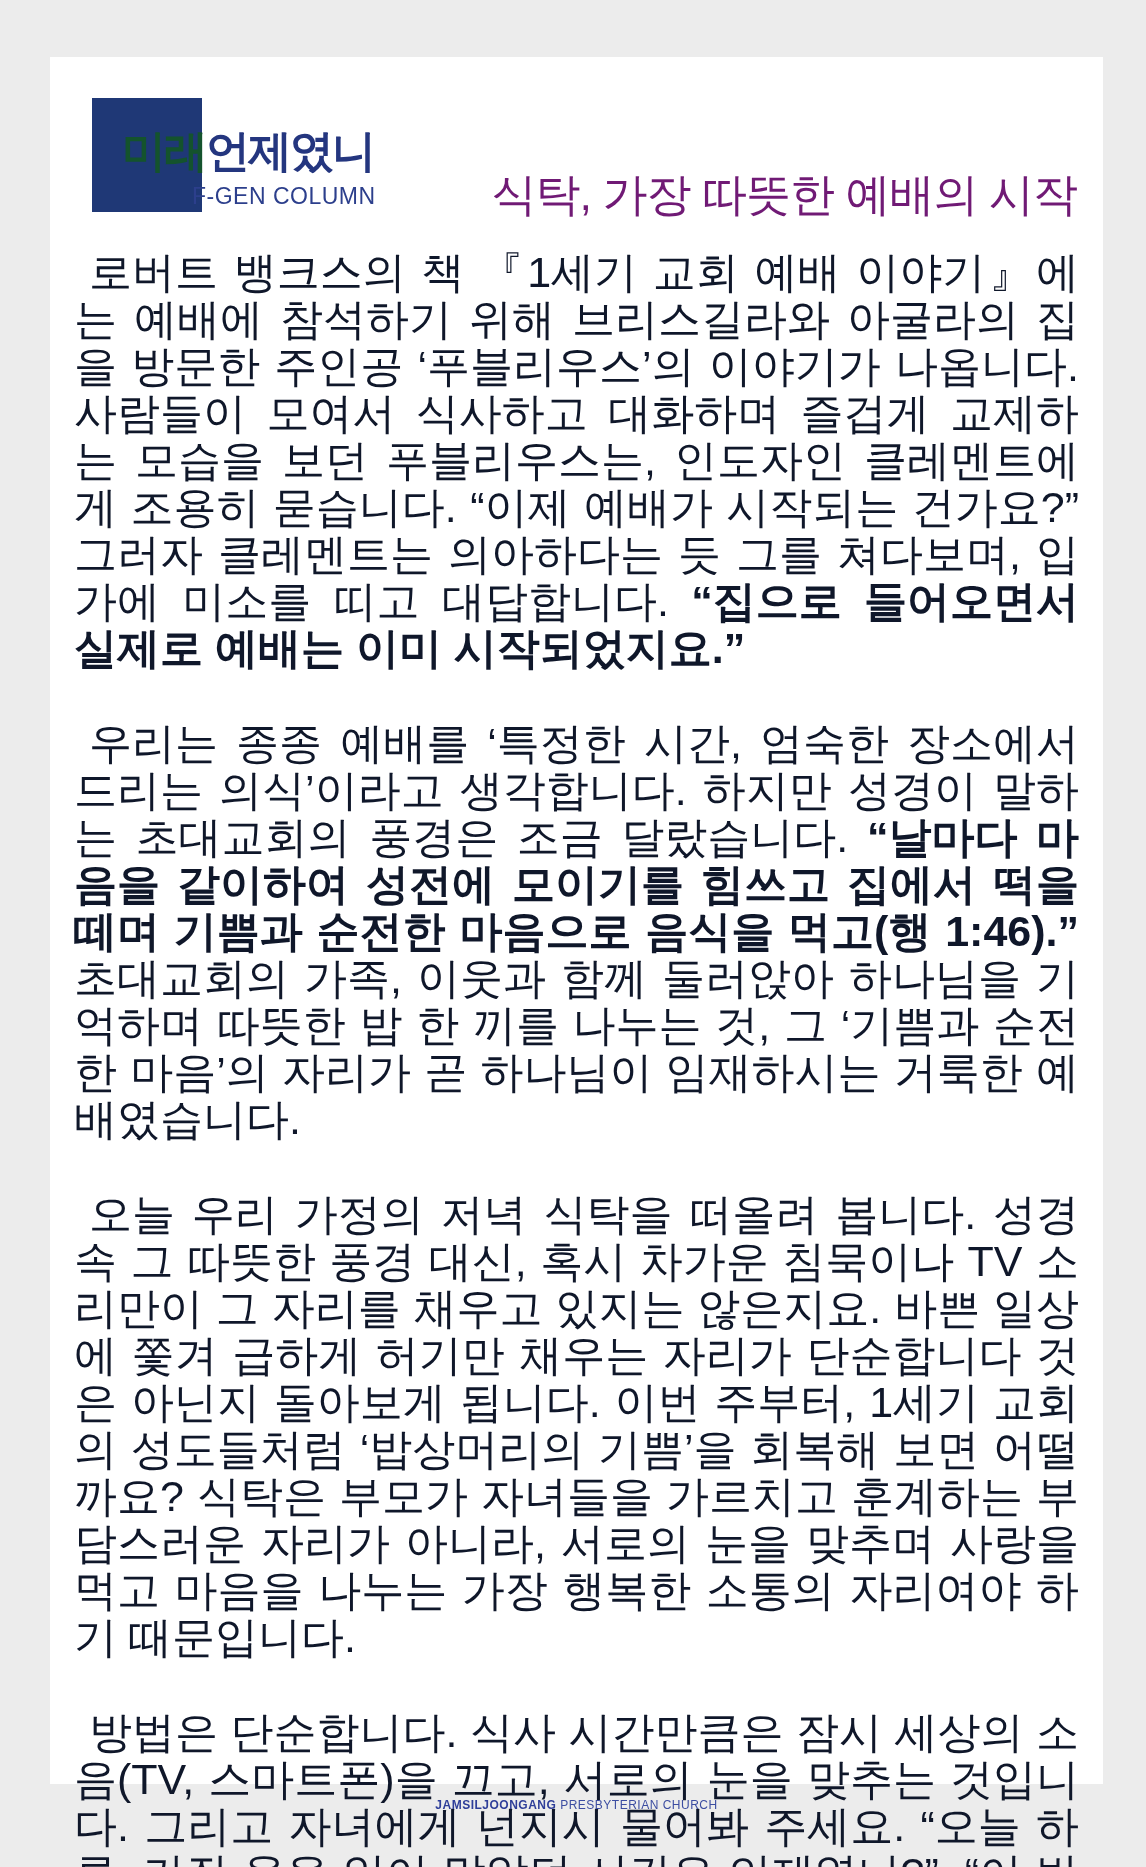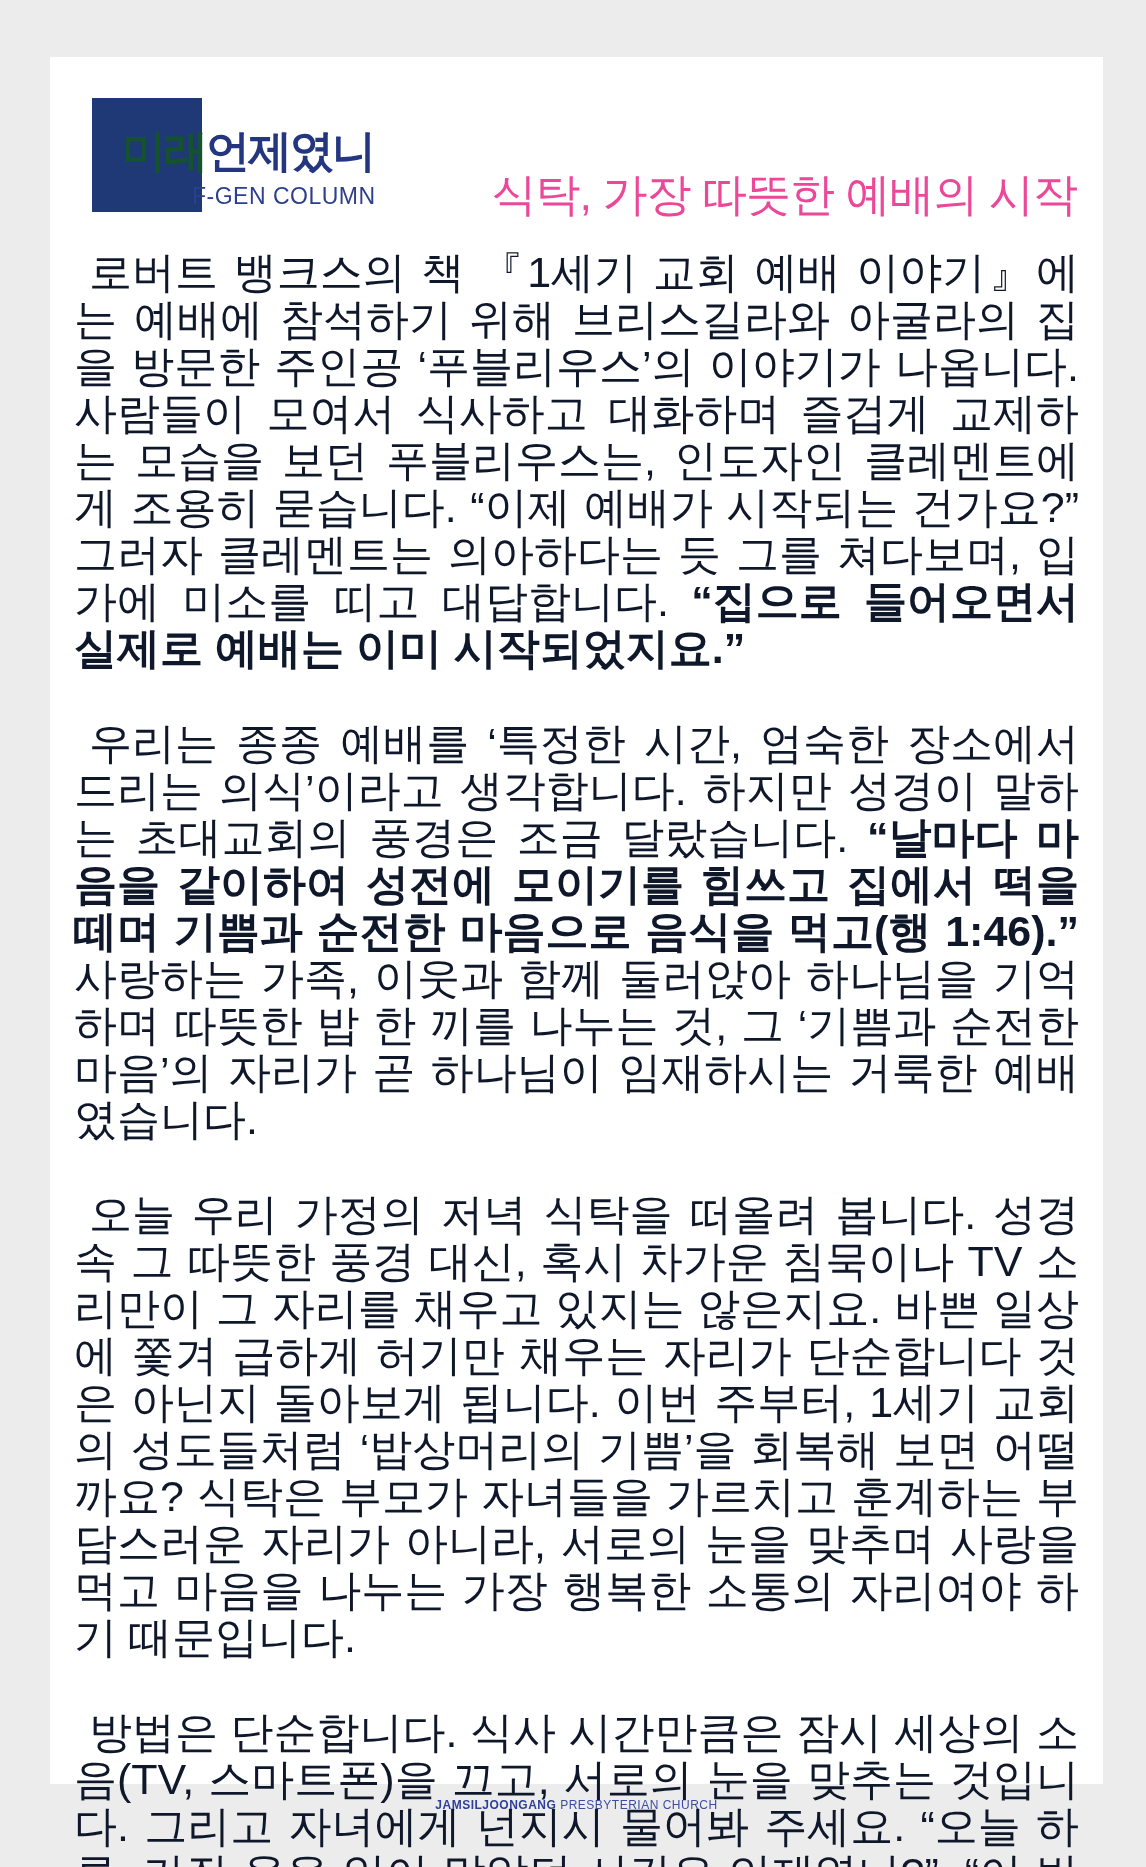--- a/index.html
+++ b/index.html
@@ -39,21 +39,21 @@
   .logo-kr .kr-white { color: #14532d; }
   .logo-kr .kr-navy  { color: #24367f; }
   .logo-en {
     position: absolute; left: 72px; top: 86px;
     font-size: 23px; color: #2c3f8c;
     letter-spacing: 0.5px; white-space: nowrap; margin-left: 28px;
   }
   .page-title {
     position: absolute; right: 2px; top: 38px;
     font-size: 45px; font-weight: 500;
-    color: #ec4899; letter-spacing: -1px;
+    color: #701a75; letter-spacing: -1px;
     white-space: nowrap;
   }
   
   .article {
     color: #0f172a;
     font-size: 43px;
     line-height: 47px;
   }
   .article p.para {
     margin: 0 0 48px 0;
@@ -84,21 +84,21 @@
       <div class="logo">
         <div class="logo-square"></div>
         <div class="logo-kr"><span class="kr-white">미래</span><span class="kr-navy">언제였니</span></div>
         <div class="logo-en">F-GEN COLUMN</div>
       </div>
       <h1 class="page-title">식탁, 가장 따뜻한 예배의 시작</h1>
     </div>
 
     <div class="article" id="article">
         <p class="para"><span class="">로버트 뱅크스의 책 『1세기 교회 예배 이야기』에는 예배에 참석하기 위해 브리스길라와 아굴라의 집을 방문한 주인공 ‘푸블리우스’의 이야기가 나옵니다. 사람들이 모여서 식사하고 대화하며 즐겁게 교제하는 모습을 보던 푸블리우스는, 인도자인 클레멘트에게 조용히 묻습니다. “이제 예배가 시작되는 건가요?” 그러자 클레멘트는 의아하다는 듯 그를 쳐다보며, 입가에 미소를 띠고 대답합니다. </span><span class="bold">“집으로 들어오면서 실제로 예배는 이미 시작되었지요.”</span></p>
-        <p class="para"><span class="">우리는 종종 예배를 ‘특정한 시간, 엄숙한 장소에서 드리는 의식’이라고 생각합니다. 하지만 성경이 말하는 초대교회의 풍경은 조금 달랐습니다. </span><span class="bold">“날마다 마음을 같이하여 성전에 모이기를 힘쓰고 집에서 떡을 떼며 기쁨과 순전한 마음으로 음식을 먹고(행 1:46).”</span><span class=""> 사랑하는 가족, 이웃과 함께 둘러앉아 하나님을 기억하며 따뜻한 밥 한 끼를 나누는 것, 그 ‘기쁨과 순전한 마음’의 자리가 곧 하나님이 임재하시는 거룩한 예배였습니다.</span></p>
+        <p class="para"><span class="">우리는 종종 예배를 ‘특정한 시간, 엄숙한 장소에서 드리는 의식’이라고 생각합니다. 하지만 성경이 말하는 초대교회의 풍경은 조금 달랐습니다. </span><span class="bold">“날마다 마음을 같이하여 성전에 모이기를 힘쓰고 집에서 떡을 떼며 기쁨과 순전한 마음으로 음식을 먹고(행 1:46).”</span><span class=""> 초대교회의 가족, 이웃과 함께 둘러앉아 하나님을 기억하며 따뜻한 밥 한 끼를 나누는 것, 그 ‘기쁨과 순전한 마음’의 자리가 곧 하나님이 임재하시는 거룩한 예배였습니다.</span></p>
         <p class="para"><span class="">오늘 우리 가정의 저녁 식탁을 떠올려 봅니다. 성경 속 그 따뜻한 풍경 대신, 혹시 차가운 침묵이나 TV 소리만이 그 자리를 채우고 있지는 않은지요. 바쁜 일상에 쫓겨 급하게 허기만 채우는 자리가 단순합니다 것은 아닌지 돌아보게 됩니다. 이번 주부터, 1세기 교회의 성도들처럼 ‘밥상머리의 기쁨’을 회복해 보면 어떨까요? 식탁은 부모가 자녀들을 가르치고 훈계하는 부담스러운 자리가 아니라, 서로의 눈을 맞추며 사랑을 먹고 마음을 나누는 가장 행복한 소통의 자리여야 하기 때문입니다.</span></p>
         <p class="para"><span class="">방법은 단순합니다. 식사 시간만큼은 잠시 세상의 소음(TV, 스마트폰)을 끄고, 서로의 눈을 맞추는 것입니다. 그리고 자녀에게 넌지시 물어봐 주세요. “오늘 하루, 가장 웃을 일이 많았던 시간은 언제였니?”, “이 반찬 참 맛있지 않니?” 그리고 식사를 마치며, “오늘도 우리 가족이 함께 밥을 먹을 수 있어서 참 감사하다”는 짧은 고백 한마디면 충분합니다. 여러분, 현관문을 열고 들어와 가족이 함께 밥상에 둘러앉아 온기를 나누는 바로 그 순간, 이미 우리의 가정예배는 시작되었습니다. 오늘 저녁, 사도행전의 그 소박하지만 가장 위대한 은혜의 식탁이 열리길 소망합니다.</span></p>
       </div>
 
   </div>
 
   <div class="footer"><span class="church-bold">JAMSILJOONGANG</span><span class="church-rest"> PRESBYTERIAN CHURCH</span></div>
 </div>
 
 </body></html>

